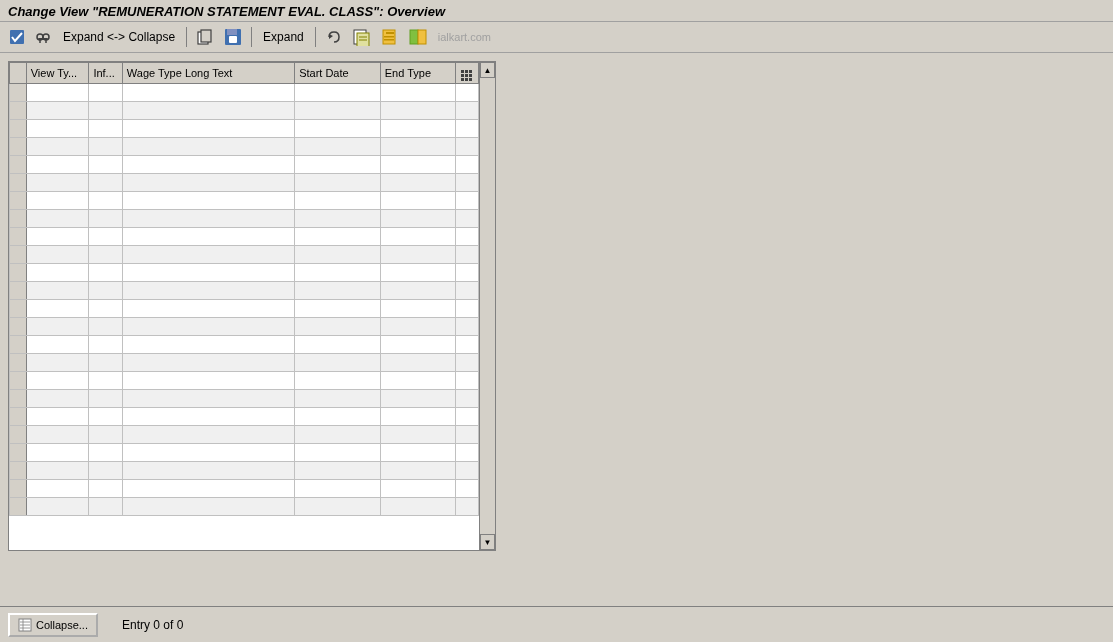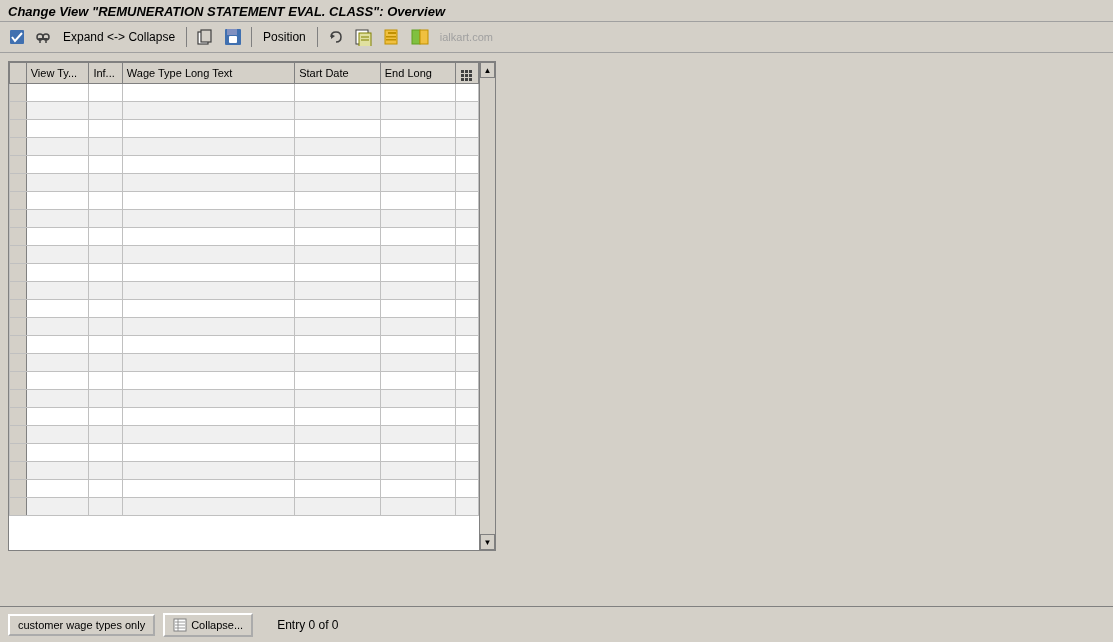--- a/index.html
+++ b/index.html
@@ -246,21 +246,21 @@
     <svg width="18" height="18" viewBox="0 0 18 18">
       <rect x="1" y="1" width="16" height="16" fill="#4070b0" rx="1"></rect>
       <rect x="3" y="1" width="10" height="6" fill="#8090c0"></rect>
       <rect x="5" y="8" width="8" height="7" fill="white" rx="1"></rect>
     </svg>
   </button>
 
   <div class="toolbar-separator"></div>
 
   <button class="toolbar-btn">
-    <span class="toolbar-text">Position</span>
+    <span class="toolbar-text">Expand</span>
   </button>
 
   <div class="toolbar-separator"></div>
 
   <button class="toolbar-btn" title="Undo">
     <svg width="18" height="18" viewBox="0 0 18 18">
       <path d="M4,9 Q4,4 9,4 Q14,4 14,9 Q14,14 9,14" fill="none" stroke="#404040" stroke-width="1.5"></path>
       <polygon points="4,6 4,11 8,8" fill="#404040"></polygon>
     </svg>
   </button>
@@ -313,21 +313,21 @@
             <th class="col-inf" style="width:32px;">
               <span>Inf...</span>
             </th>
             <th class="col-wagelong" style="width:165px;">
               <span>Wage Type Long Text</span>
             </th>
             <th class="col-startdate" style="width:82px;">
               <span>Start Date</span>
             </th>
             <th class="col-enddate" style="width:72px;">
-              <span>End Long</span>
+              <span>End Type</span>
             </th>
             <th style="width:22px; background:#d4d0c8; text-align:center; padding:0;">
               <div class="grid-icon">
                 <div class="grid-dot"></div>
                   <div class="grid-dot"></div>
                   <div class="grid-dot"></div>
                 <div class="grid-dot"></div>
                   <div class="grid-dot"></div>
                   <div class="grid-dot"></div>
                 <div class="grid-dot"></div>
@@ -555,21 +555,20 @@
               <td style="width: 72px;"></td>
               <td style="width: 22px;"></td>
             </tr>
           </tbody>
       </table>
     </div>
   </div>
 </div>
 
 <div class="status-bar">
-  <button class="status-btn">customer wage types only</button>
 
   <button class="position-btn">
     <svg width="14" height="14" viewBox="0 0 14 14">
       <rect x="1" y="1" width="12" height="12" fill="white" stroke="#808080" stroke-width="1"></rect>
       <line x1="2" y1="4" x2="12" y2="4" stroke="#808080" stroke-width="0.8"></line>
       <line x1="2" y1="7" x2="12" y2="7" stroke="#808080" stroke-width="0.8"></line>
       <line x1="2" y1="10" x2="12" y2="10" stroke="#808080" stroke-width="0.8"></line>
       <line x1="5" y1="1" x2="5" y2="13" stroke="#808080" stroke-width="0.8"></line>
     </svg>
     <span>Collapse...</span>

